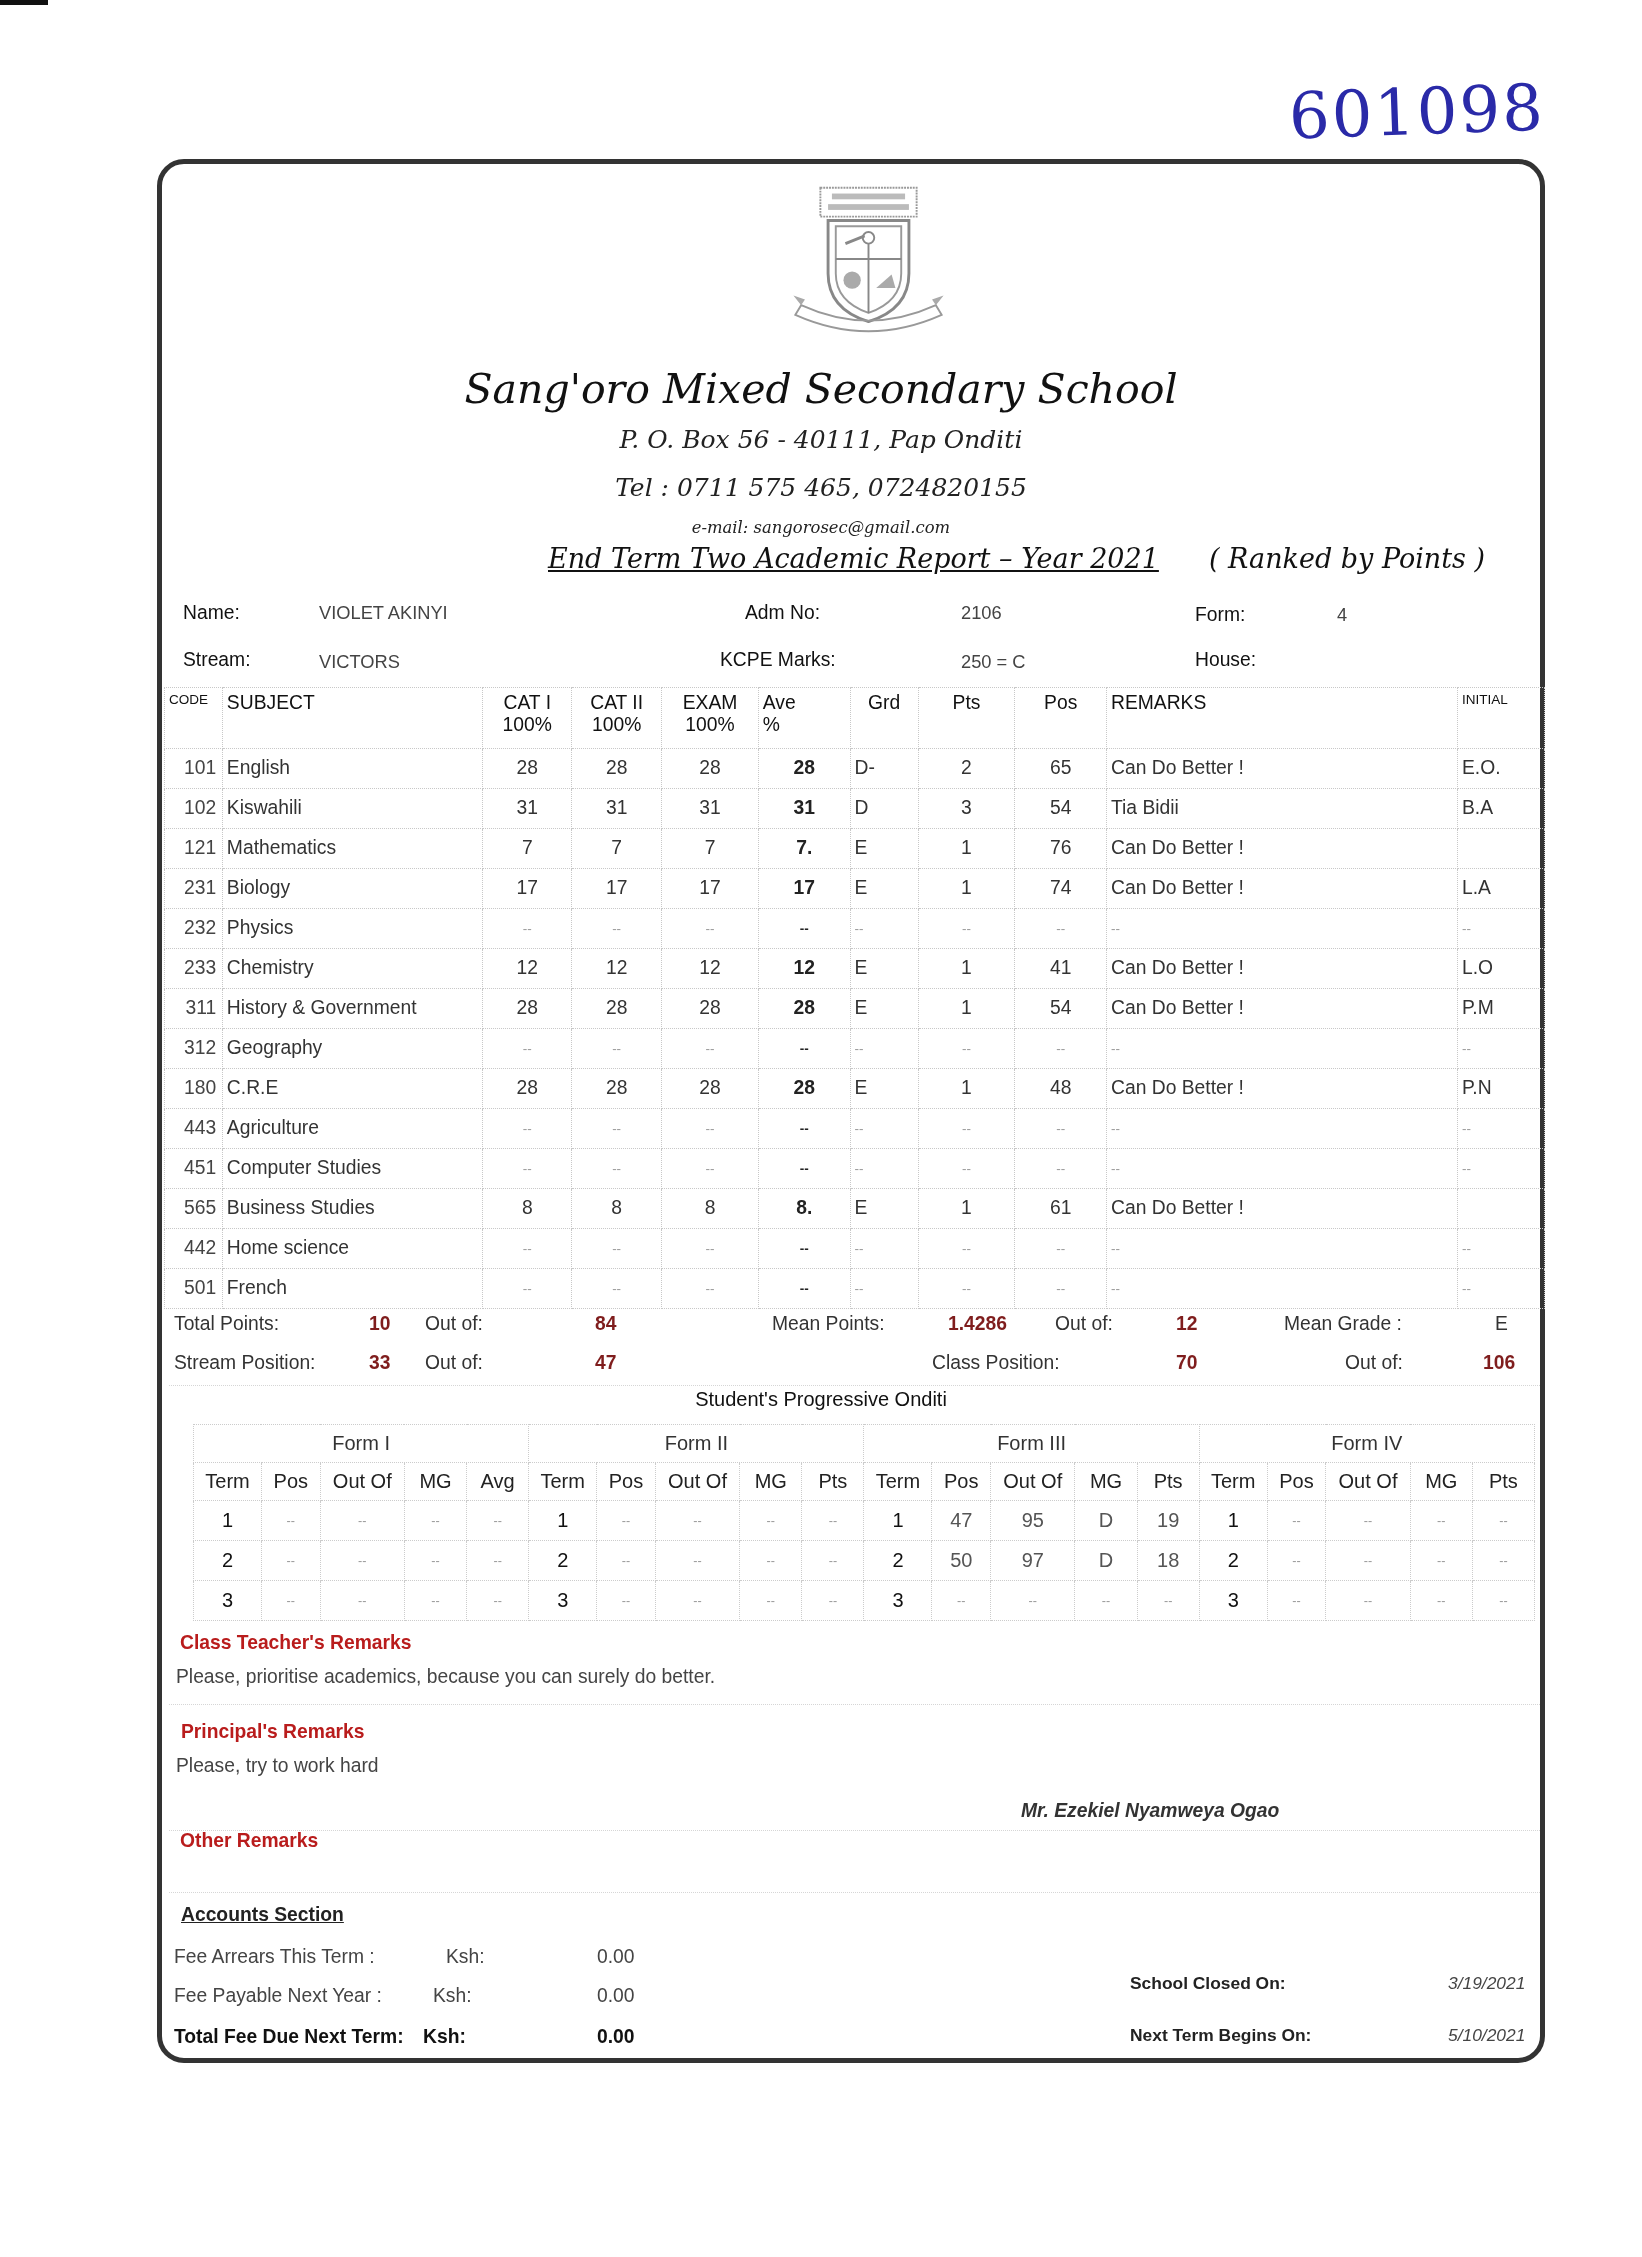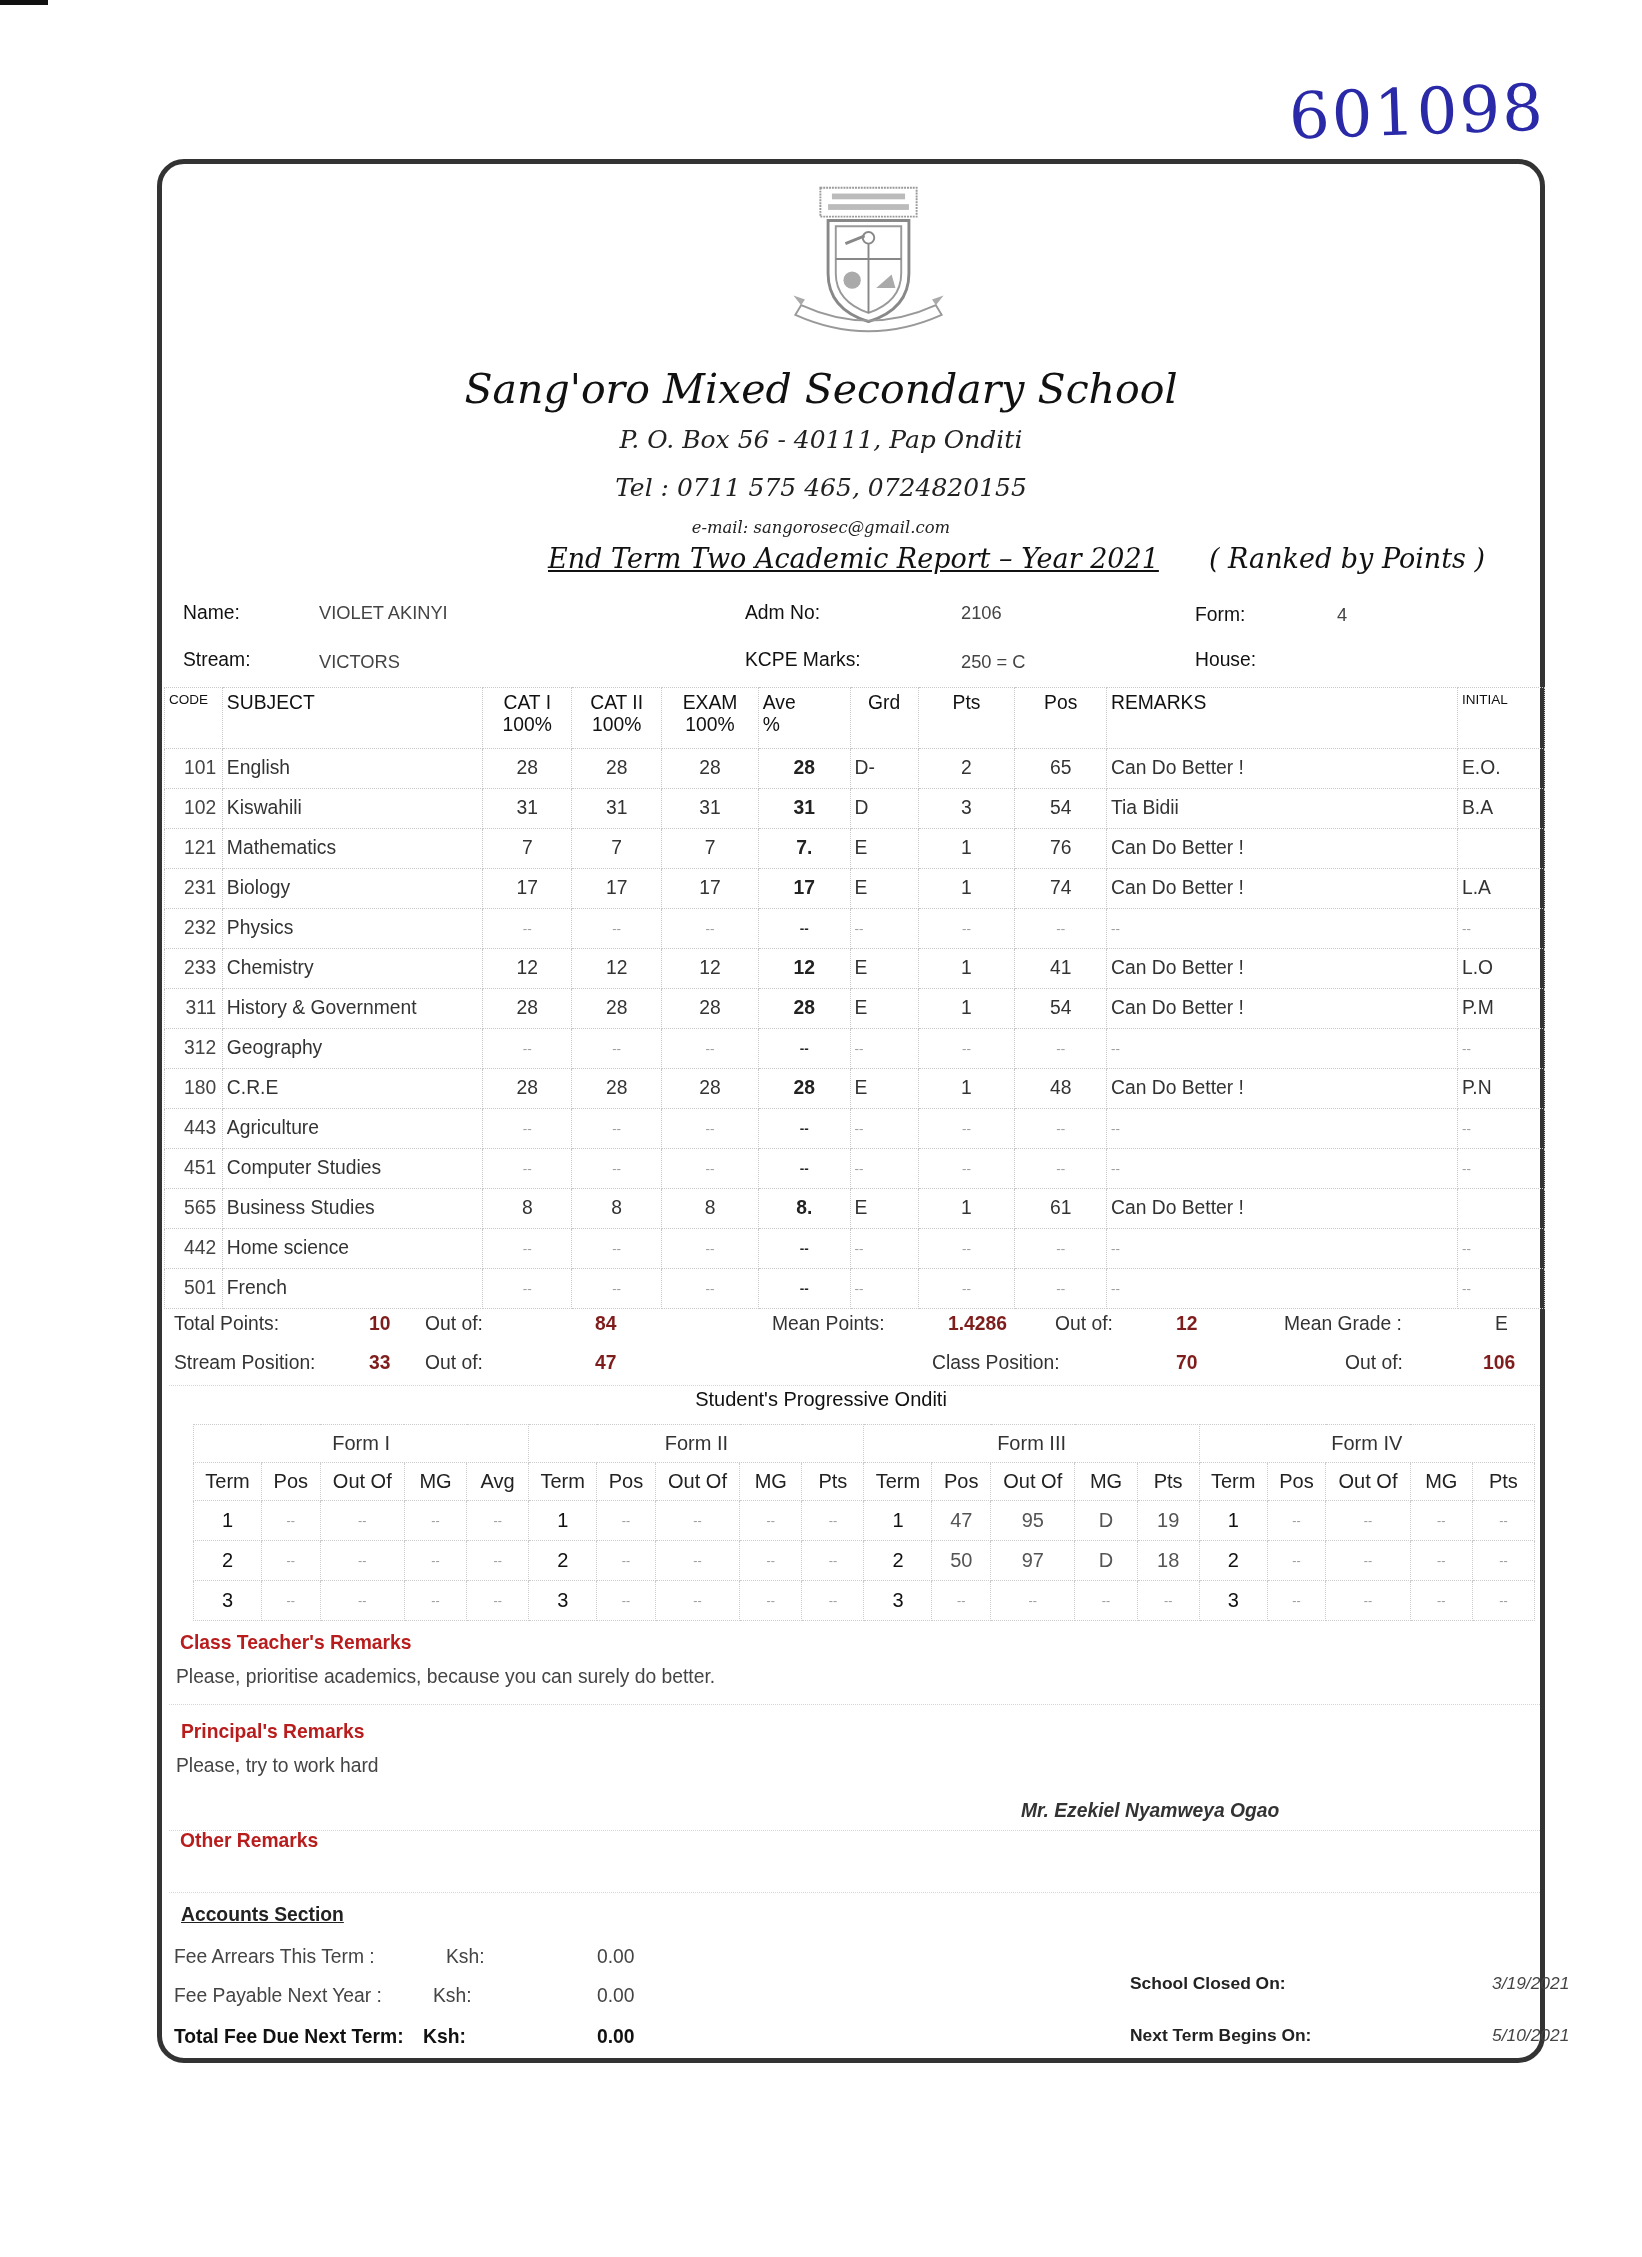--- a/index.html
+++ b/index.html
@@ -53,21 +53,21 @@
   table.prog td.num { font-size:20px; color:#111; }
   table.prog td.val { color:#555; }
 
   .rem-h { font-size:19.3px; font-weight:bold; color:#b91c1c; }
   .rem-t { font-size:19.3px; color:#444;text-align:right; }
   .sig { left:1021px; top:1800px; font-size:19.3px; font-style:italic; font-weight:bold; color:#333; }
   .acc-h { left:181px; top:1904px; font-size:19.3px; font-weight:bold; color:#222; text-decoration:underline; }
   .acc { font-size:19.3px; color:#444; }
   .acc.b { font-weight:bold; color:#111; }
   .dates { font-size:17.4px; font-weight:bold; color:#222; }
-  .dates.v { font-weight:normal; font-style:italic; color:#444;margin-left:44px; }
+  .dates.v { font-weight:normal; font-style:italic; color:#444; }
   .rule { left:169px; width:1371px; height:0; border-top:1px dotted #d6d6d6; }
 </style>
 </head>
 <body>
 
 <div class="abs scan-mark"></div>
 <div class="abs handwritten">601098</div>
 
 <div class="abs frame"></div>
 
@@ -96,21 +96,21 @@
 
 <div class="abs info lbl" style="left:183px;top:602px">Name:</div>
 <div class="abs info val" style="left:319px;top:602px">VIOLET AKINYI</div>
 <div class="abs info lbl" style="left:745px;top:602px">Adm No:</div>
 <div class="abs info val" style="left:961px;top:602px">2106</div>
 <div class="abs info lbl" style="left:1195px;top:604px">Form:</div>
 <div class="abs info val" style="left:1337px;top:604px">4</div>
 
 <div class="abs info lbl" style="left:183px;top:649px">Stream:</div>
 <div class="abs info val" style="left:319px;top:651px">VICTORS</div>
-<div class="abs info lbl" style="left:745px;top:649px">KCPE Marks:</div>
+<div class="abs info lbl" style="left:720px;top:649px">KCPE Marks:</div>
 <div class="abs info val" style="left:961px;top:651px">250 = C</div>
 <div class="abs info lbl" style="left:1195px;top:649px">House:</div>
 <div class="abs info val" style="left:1337px;top:649px"></div>
 
 <table class="marks">
   <colgroup>
     <col style="width:58px">
       <col style="width:261px">
       <col style="width:89px">
       <col style="width:90px">

